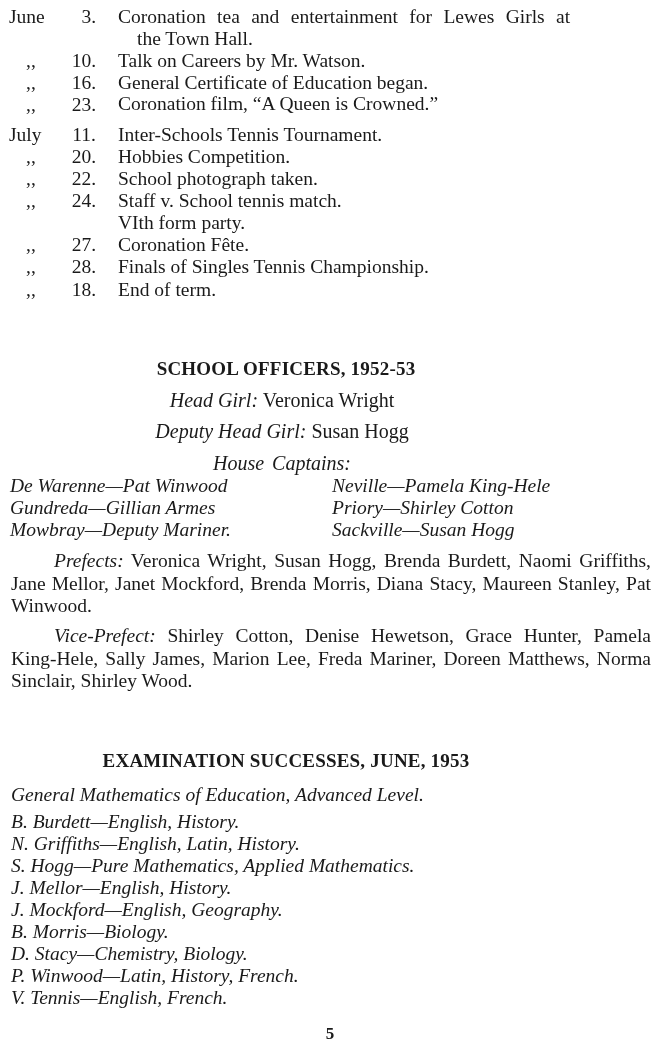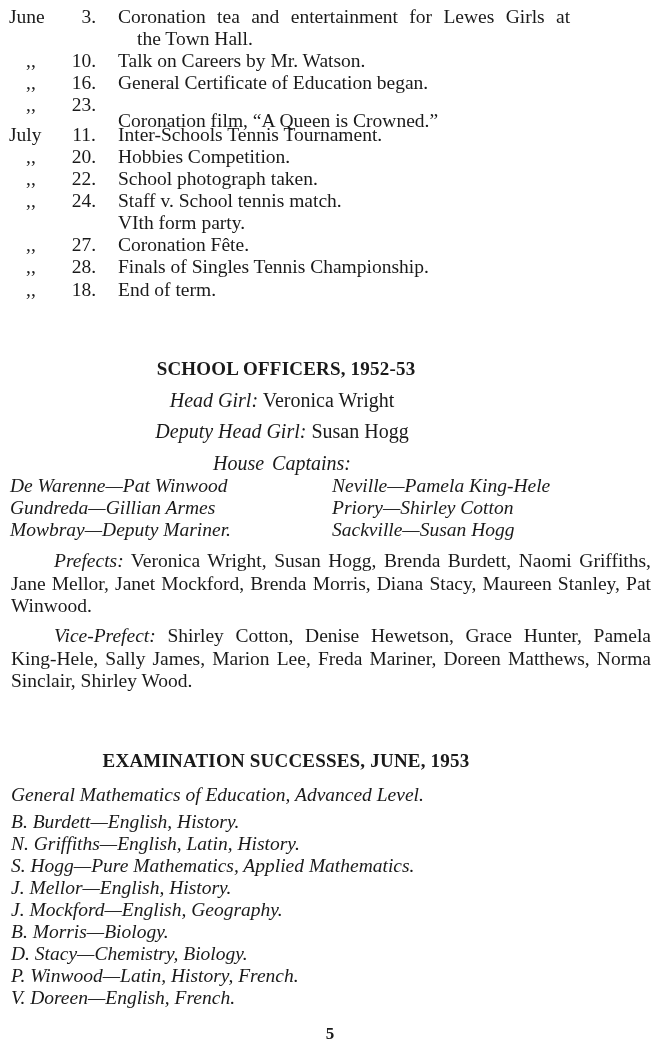--- a/index.html
+++ b/index.html
@@ -35,21 +35,21 @@
   <span class="abs cal ditto" style="top:50px">,,</span>
   <span class="abs cal day" style="top:50px">10.</span>
   <span class="abs cal ev" style="top:50px">Talk on Careers by Mr. Watson.</span>
 
   <span class="abs cal ditto" style="top:72px">,,</span>
   <span class="abs cal day" style="top:72px">16.</span>
   <span class="abs cal ev" style="top:72px">General Certificate of Education began.</span>
 
   <span class="abs cal ditto" style="top:94px">,,</span>
   <span class="abs cal day" style="top:94px">23.</span>
-  <span class="abs cal ev" style="top:110px">Coronation film, “A Queen is Crowned.”</span>
+  <span class="abs cal ev" style="top:93px">Coronation film, “A Queen is Crowned.”</span>
 
   <span class="abs cal month" style="top:124px">July</span>
   <span class="abs cal day" style="top:124px">11.</span>
   <span class="abs cal ev" style="top:124px">Inter-Schools Tennis Tournament.</span>
 
   <span class="abs cal ditto" style="top:146px">,,</span>
   <span class="abs cal day" style="top:146px">20.</span>
   <span class="abs cal ev" style="top:146px">Hobbies Competition.</span>
 
   <span class="abs cal ditto" style="top:168px">,,</span>
@@ -107,16 +107,16 @@
   <div class="abs heading" style="top:750px">EXAMINATION SUCCESSES, JUNE, 1953</div>
   <div class="abs body20 it" style="top:784px;left:11px">General Mathematics of Education, Advanced Level.</div>
   <div class="abs body20" style="top:811px;left:11px">B. Burdett—English, History.</div>
   <div class="abs body20" style="top:833px;left:11px">N. Griffiths—English, Latin, History.</div>
   <div class="abs body20" style="top:855px;left:11px">S. Hogg—Pure Mathematics, Applied Mathematics.</div>
   <div class="abs body20" style="top:877px;left:11px">J. Mellor—English, History.</div>
   <div class="abs body20" style="top:899px;left:11px">J. Mockford—English, Geography.</div>
   <div class="abs body20" style="top:921px;left:11px">B. Morris—Biology.</div>
   <div class="abs body20" style="top:943px;left:11px">D. Stacy—Chemistry, Biology.</div>
   <div class="abs body20" style="top:965px;left:11px">P. Winwood—Latin, History, French.</div>
-  <div class="abs body20" style="top:987px;left:11px">V. Doreen—English, French.</div>
+  <div class="abs body20" style="top:987px;left:11px">V. Tennis—English, French.</div>
 </div>
 
 <div class="abs pagenum" style="top:1024px">5</div>
 
 </body></html>

